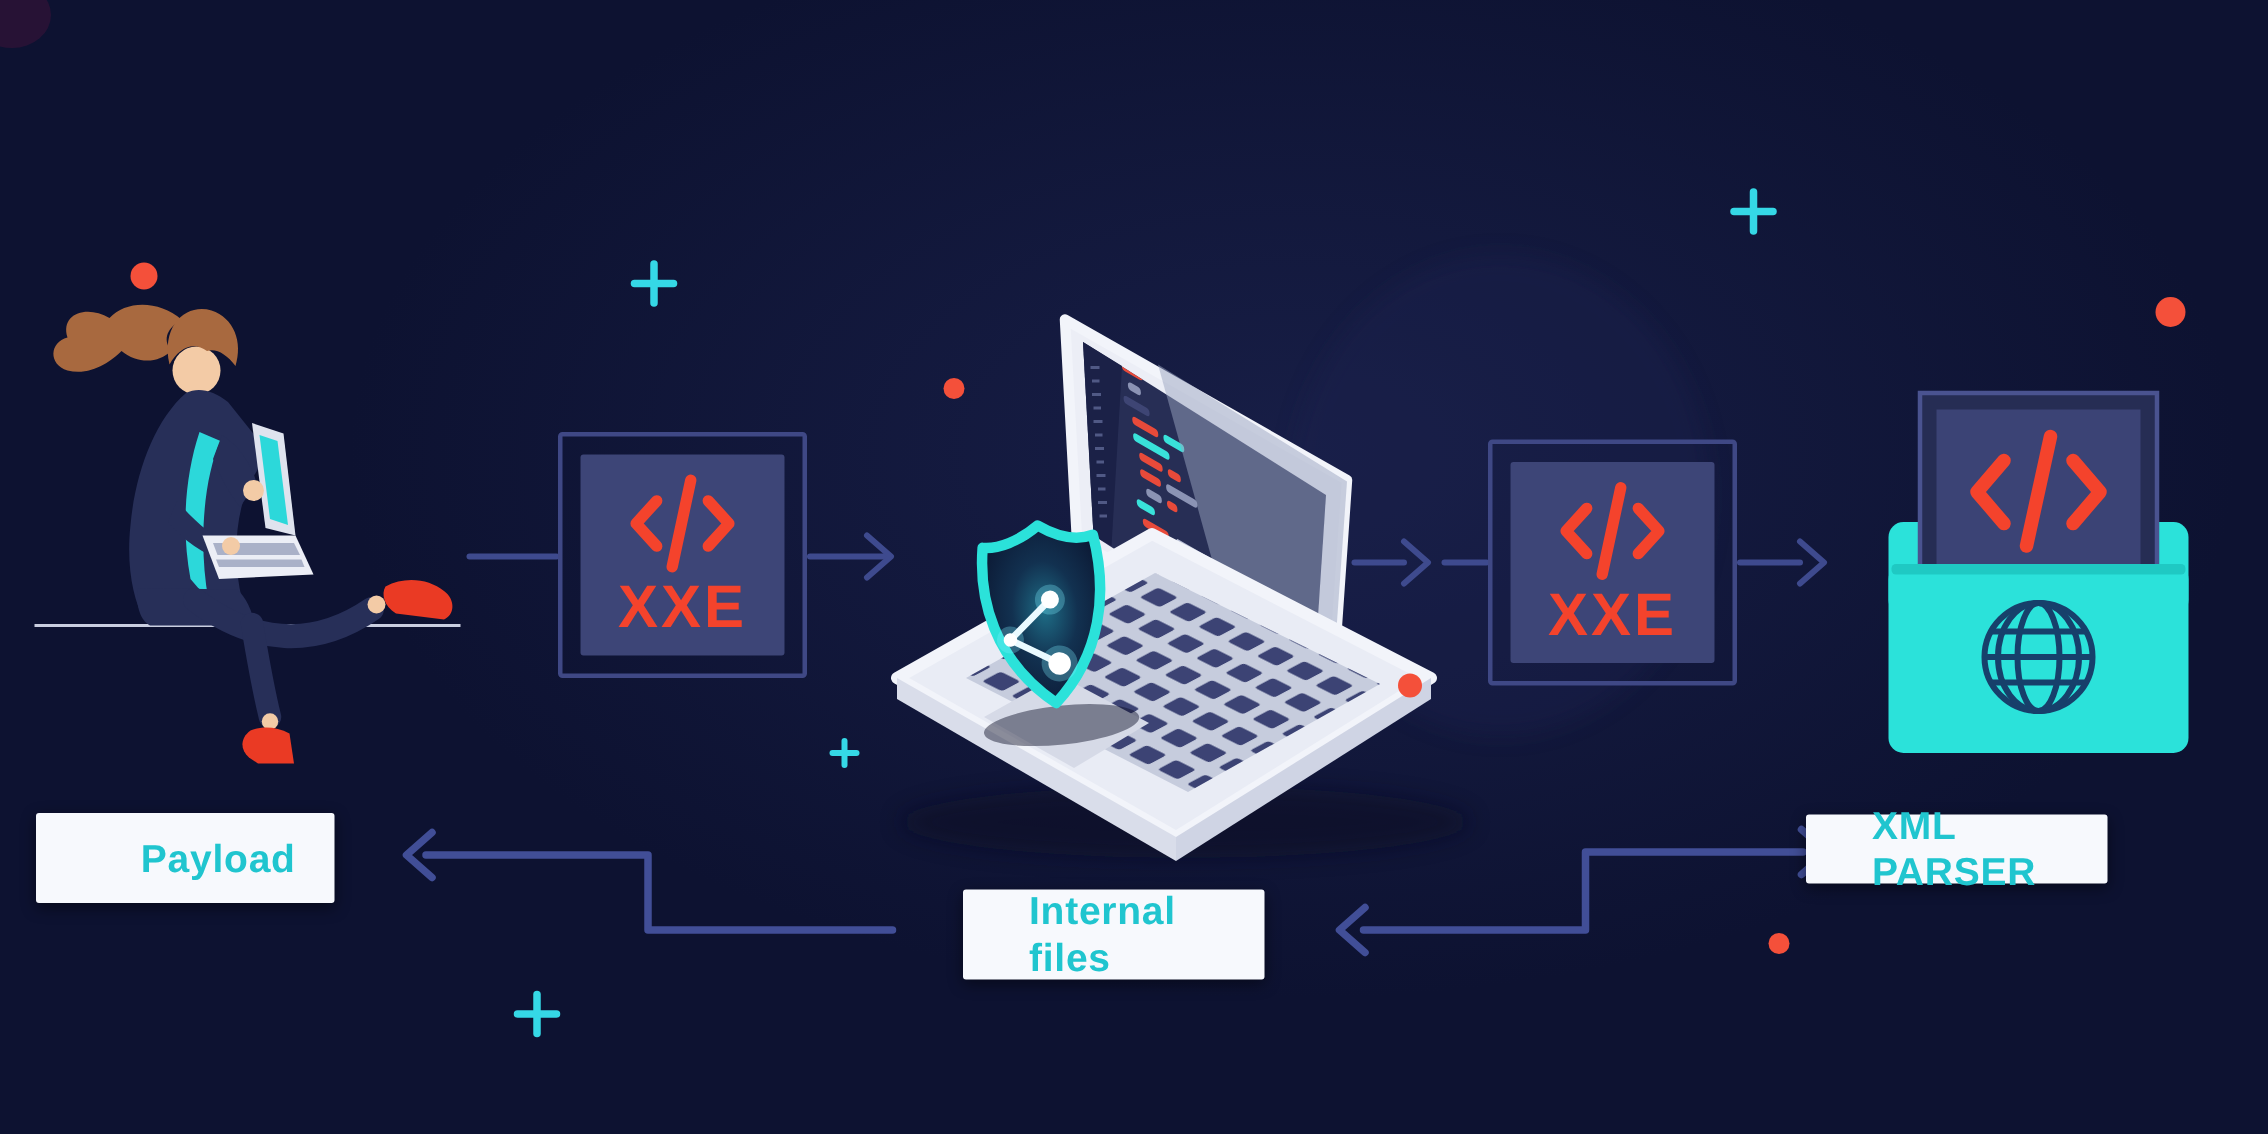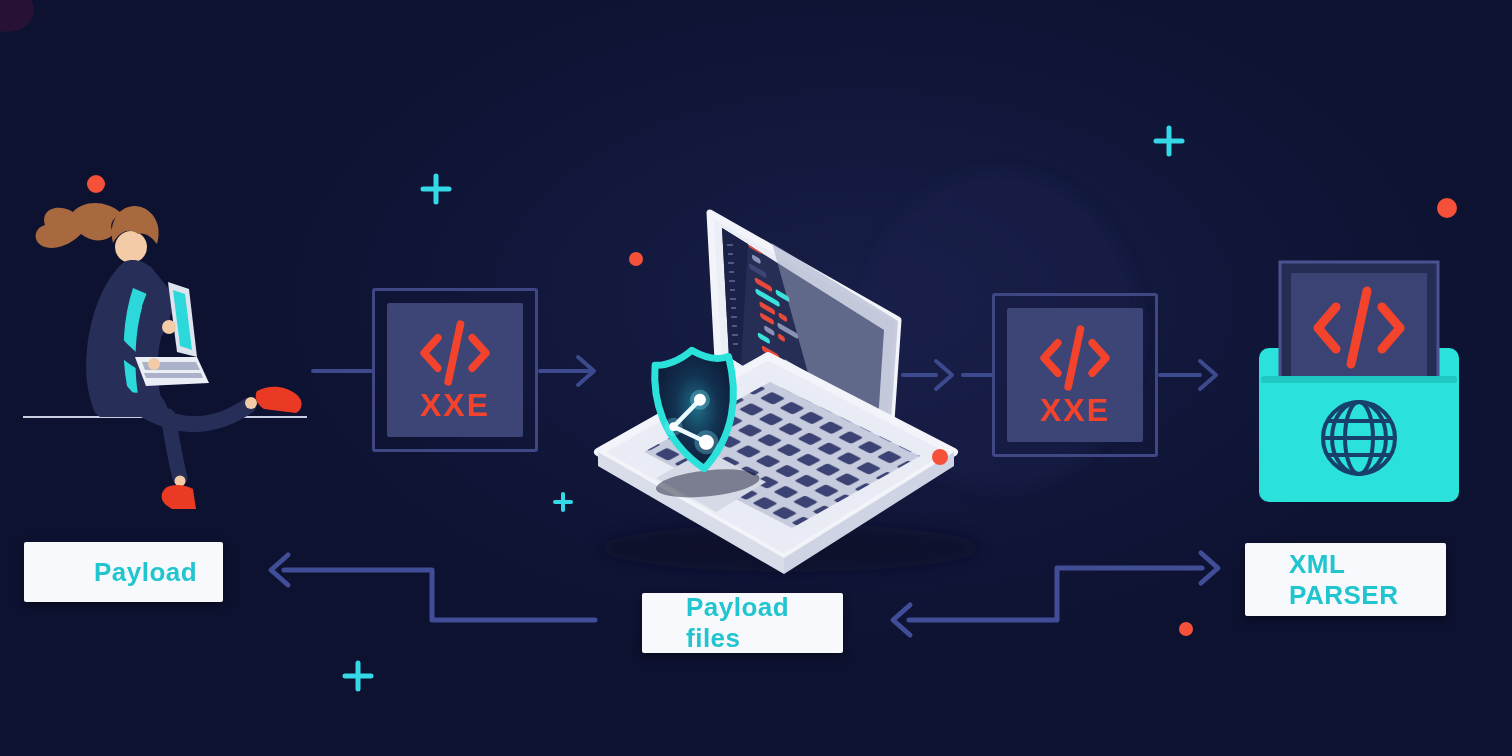--- a/index.html
+++ b/index.html
@@ -22,21 +22,21 @@
       var(--background);
   }
   .stage > svg.art{position:absolute;left:0;top:0;z-index:1;}
   .node{position:absolute;border:3px solid var(--box-border);border-radius:3px;z-index:2;}
   .node-inner{
     position:absolute;left:12px;top:12px;right:12px;bottom:12px;
     background:var(--box-fill);border-radius:2px;
     display:flex;flex-direction:column;align-items:center;justify-content:center;
   }
   .node-label{
-    color:var(--accent-red);font-weight:800;font-size:32px;letter-spacing:2px;
+    color:var(--accent-red);font-weight:800;font-size:40px;letter-spacing:2px;
     line-height:1;margin-top:3px;
   }
   .tag{
     position:absolute;background:var(--label-bg);color:var(--label-text);
     font-weight:700;font-size:26px;display:flex;align-items:center;justify-content:center;
     box-shadow:0 3px 10px rgba(0,0,0,.45);border-radius:2px;z-index:2;letter-spacing:.5px;padding-left:44px;
   }
 </style>
 </head>
 <body>
@@ -264,16 +264,16 @@
           <polyline points="30,26 10,48 30,70"></polyline>
           <polyline points="80,26 100,48 80,70"></polyline>
           <line x1="63" y1="6" x2="45" y2="90"></line>
         </g>
       </svg>
       <div class="node-label">XXE</div>
     </div>
   </div>
 
   <div class="tag" style="left:24px;top:542px;width:199px;height:60px;">Payload</div>
-  <div class="tag" style="left:642px;top:593px;width:201px;height:60px;">Payload files</div>
-  <div class="tag" style="left:1245px;top:543px;width:201px;height:73px;">XML PARSER</div>
+  <div class="tag" style="left:642px;top:593px;width:201px;height:60px;">Internal files</div>
+  <div class="tag" style="left:1204px;top:543px;width:201px;height:46px;">XML PARSER</div>
 
 </div>
 
 </body></html>

